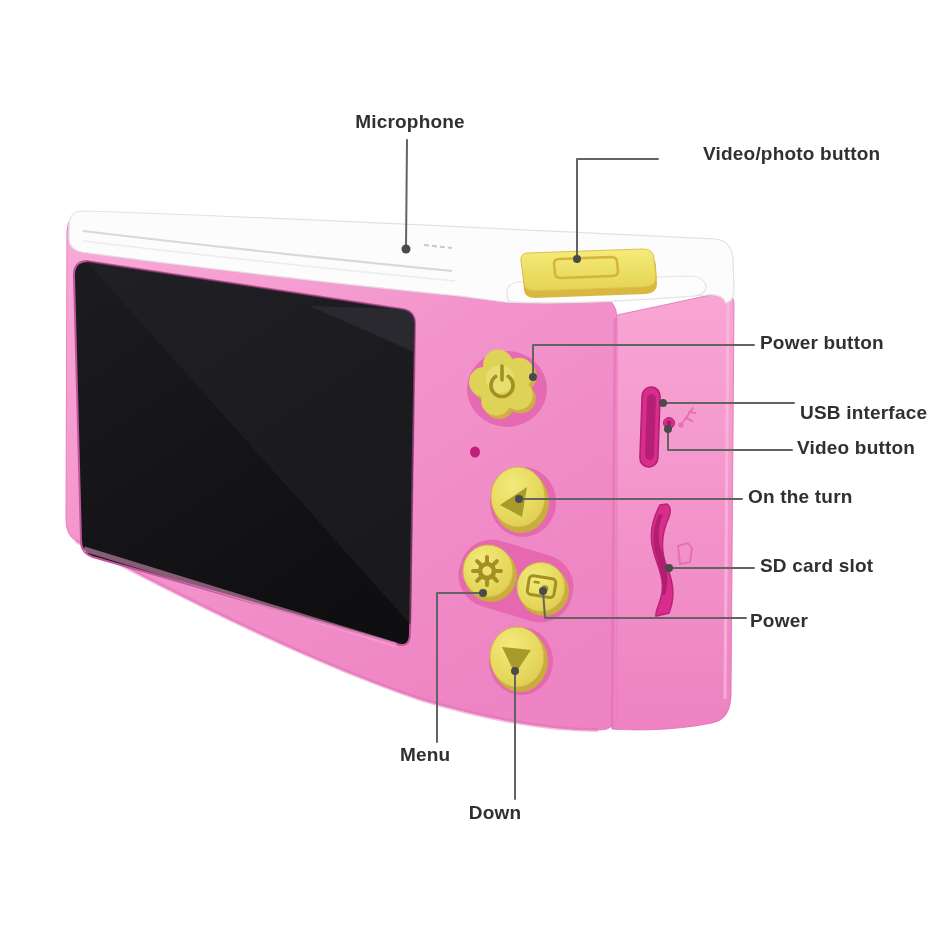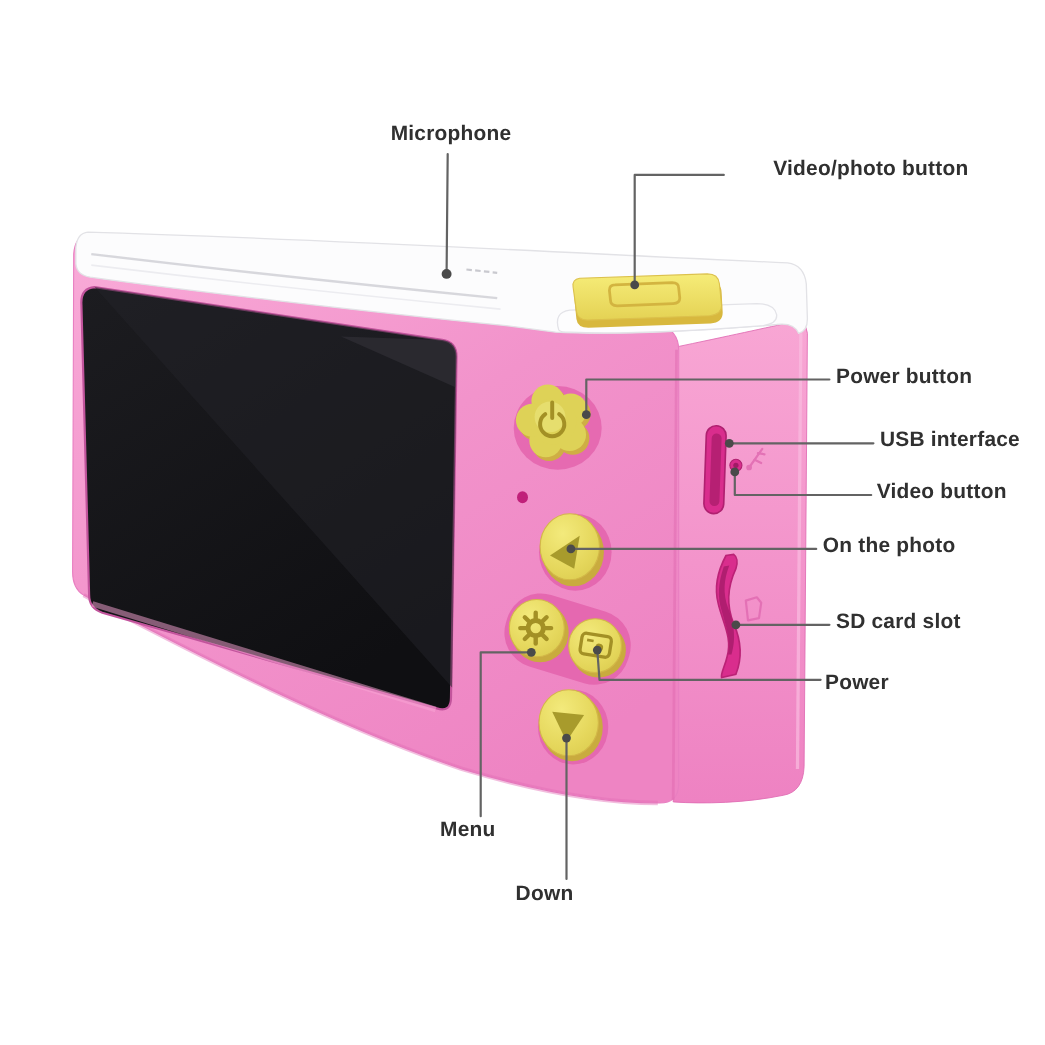--- a/index.html
+++ b/index.html
@@ -4,21 +4,21 @@
 <style>
   html,body{margin:0;padding:0;background:#ffffff;}
   #stage{position:relative;width:950px;height:950px;background:#ffffff;overflow:hidden;
          font-family:"Liberation Sans",sans-serif;}
   #art{position:absolute;left:0;top:0;width:950px;height:950px;}
   .lbl{position:absolute;font-size:19px;font-weight:700;color:#303030;
        letter-spacing:.2px;white-space:nowrap;line-height:1.1;}
   #lbl-mic  {left:352px;top:112px;width:116px;text-align:center;}
   #lbl-video{left:663px;top:144px;margin-left:40px;}
   #lbl-power{left:760px;top:333px;text-align:center;}
-  #lbl-usb  {left:800px;top:390px;}
+  #lbl-usb  {left:800px;top:403px;}
   #lbl-reset{left:797px;top:438px;}
   #lbl-turn {left:748px;top:487px;}
   #lbl-sd   {left:760px;top:556px;}
   #lbl-mode {left:750px;top:611px;}
   #lbl-menu {left:400px;top:745px;width:70px;text-align:left;}
   #lbl-down {left:460px;top:803px;width:70px;text-align:center;}
 </style>
 </head>
 <body>
 
@@ -209,18 +209,18 @@
       <circle cx="483" cy="593" r="4"></circle>
         <circle cx="515" cy="671" r="4"></circle>
     </g>
   </svg>
 
   <div class="lbl" id="lbl-mic">Microphone</div>
   <div class="lbl" id="lbl-video">Video/photo button</div>
   <div class="lbl" id="lbl-power">Power button</div>
   <div class="lbl" id="lbl-usb">USB interface</div>
   <div class="lbl" id="lbl-reset">Video button</div>
-  <div class="lbl" id="lbl-turn">On the photo</div>
+  <div class="lbl" id="lbl-turn">On the turn</div>
   <div class="lbl" id="lbl-sd">SD card slot</div>
   <div class="lbl" id="lbl-mode">Power</div>
   <div class="lbl" id="lbl-menu">Menu</div>
   <div class="lbl" id="lbl-down">Down</div>
 </div>
 
 </body></html>

